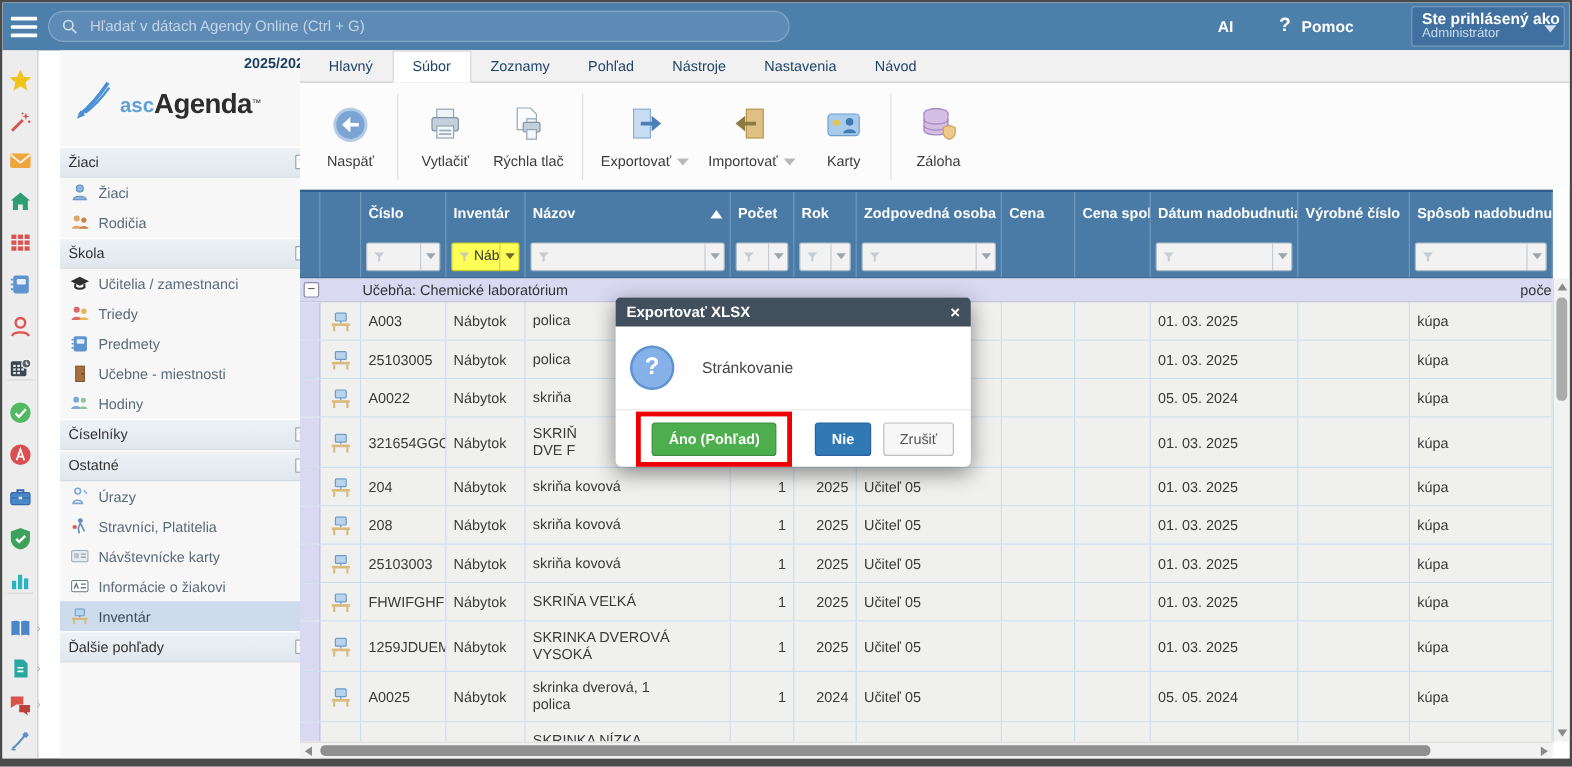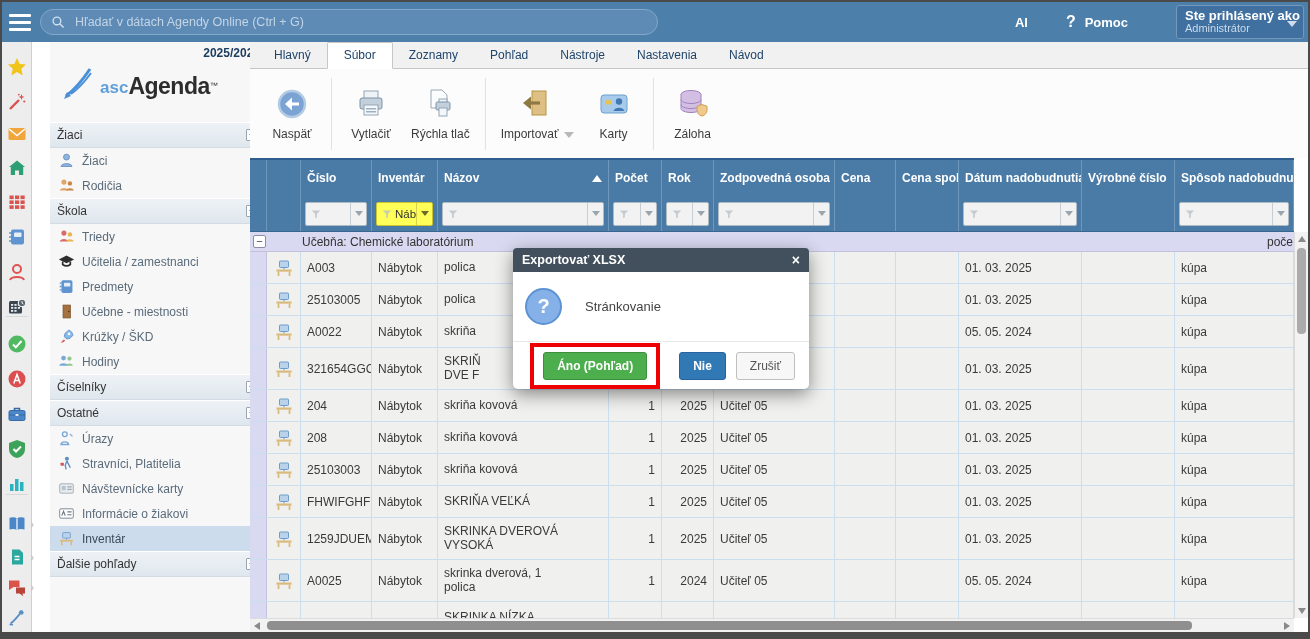--- a/index.html
+++ b/index.html
@@ -283,56 +283,48 @@
               <path d="M9.5 16c.5-3.5 8.5-3.5 9 0z" fill="#c98544"></path>
             </svg></span>
           <span>Rodičia</span>
         </div>
         <div class="nav-section">
           <span>Škola</span>
           <span class="exp">−</span>
         </div>
         <div class="nav-item">
           <span class="nicon"><svg viewBox="0 0 20 20">
+              <path d="M10 3L1 7.5 10 12l9-4.5z" fill="#2e2e2e"></path>
+              <path d="M5.5 10v3.5c2.5 1.8 6.5 1.8 9 0V10" fill="none" stroke="#2e2e2e" stroke-width="2"></path>
+            </svg></span>
+          <span>Učitelia / zamestnanci</span>
+        </div>
+        <div class="nav-item">
+          <span class="nicon"><svg viewBox="0 0 20 20">
               <circle cx="7" cy="6" r="3" fill="#d96a6a"></circle>
               <path d="M2 16c.6-4 9.4-4 10 0z" fill="#d96a6a"></path>
               <circle cx="14" cy="7.5" r="2.6" fill="#e8b54f"></circle>
               <path d="M9.5 16c.5-3.5 8.5-3.5 9 0z" fill="#e8b54f"></path>
             </svg></span>
           <span>Triedy</span>
         </div>
         <div class="nav-item">
           <span class="nicon"><svg viewBox="0 0 20 20">
-              <path d="M10 3L1 7.5 10 12l9-4.5z" fill="#2e2e2e"></path>
-              <path d="M5.5 10v3.5c2.5 1.8 6.5 1.8 9 0V10" fill="none" stroke="#2e2e2e" stroke-width="2"></path>
-            </svg></span>
-          <span>Učitelia / zamestnanci</span>
-        </div>
-        <div class="nav-item">
-          <span class="nicon"><svg viewBox="0 0 20 20">
               <rect x="4" y="2.5" width="13" height="15" rx="2" fill="#5f94d0"></rect>
               <rect x="7" y="5.5" width="7.5" height="4.5" rx="1" fill="#e6eef8"></rect>
               <path d="M4 6H2m2 4H2m2 4H2" stroke="#5f94d0" stroke-width="1.6"></path>
             </svg></span>
           <span>Predmety</span>
         </div>
         <div class="nav-item">
           <span class="nicon"><svg viewBox="0 0 20 20">
               <rect x="6" y="2.5" width="8.5" height="15" fill="#a5713f" stroke="#7d5228"></rect>
               <circle cx="12.7" cy="10" r=".9" fill="#4d2f12"></circle>
             </svg></span>
           <span>Učebne - miestnosti</span>
-        </div>
-        <div class="nav-item">
-          <span class="nicon"><svg viewBox="0 0 20 20">
-              <path d="M12.5 2.5c3 .8 4.8 3.2 5 6.2l-3.6 3.6-3.8.6-2.6-2.6.6-3.8z" fill="#86b7ea" stroke="#5a8fc4"></path>
-              <path d="M6.5 13.5l-3.5 4 4-1 1.5-2z" fill="#e06060"></path>
-              <circle cx="13" cy="7" r="1.6" fill="#fff"></circle>
-            </svg></span>
-          <span>Krúžky / ŠKD</span>
         </div>
         <div class="nav-item">
           <span class="nicon"><svg viewBox="0 0 20 20">
               <circle cx="6.5" cy="6" r="2.8" fill="#7aa7d8"></circle>
               <path d="M1.5 15c.5-3.8 9.5-3.8 10 0z" fill="#7aa7d8"></path>
               <circle cx="13.5" cy="6.5" r="2.5" fill="#8fc98f"></circle>
               <path d="M9.5 15c.4-3.4 7.6-3.4 8 0z" fill="#8fc98f"></path>
             </svg></span>
           <span>Hodiny</span>
         </div>
@@ -433,20 +425,30 @@
               <rect x="12" y="14" width="14" height="8" rx="1.5" fill="#c3d0dc" stroke="#7f93a5"></rect>
               <rect x="15" y="20" width="8" height="8" fill="#f4f7fa" stroke="#93a5b5"></rect>
             </svg>
           </div>
           <div class="tlabel">Rýchla tlač</div>
         </div>
         <div class="tsep"></div>
         <div class="tbtn">
           <div class="ticon">
             <svg viewBox="0 0 32 32">
+              <rect x="7" y="3" width="14" height="24" fill="#c9ddf2" stroke="#88aed4"></rect>
+              <line x1="13" y1="15" x2="24" y2="15" stroke="#4b7fb5" stroke-width="3.2"></line>
+              <path d="M22 8.5l8 6.5-8 6.5z" fill="#4b7fb5"></path>
+            </svg>
+          </div>
+          <div class="tlabel">Exportovať<span class="dcaret"></span></div>
+        </div>
+        <div class="tbtn">
+          <div class="ticon">
+            <svg viewBox="0 0 32 32">
               <rect x="11" y="3" width="14" height="24" fill="#dfc084" stroke="#b79545"></rect>
               <line x1="19" y1="15" x2="8" y2="15" stroke="#8d7a42" stroke-width="3.2"></line>
               <path d="M10 8.5L2 15l8 6.5z" fill="#8d7a42"></path>
             </svg>
           </div>
           <div class="tlabel">Importovať<span class="dcaret"></span></div>
         </div>
         <div class="tbtn">
           <div class="ticon">
             <svg viewBox="0 0 32 32">

